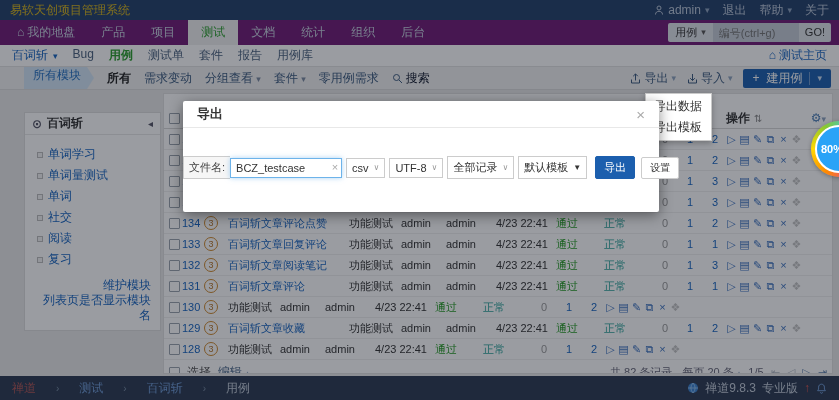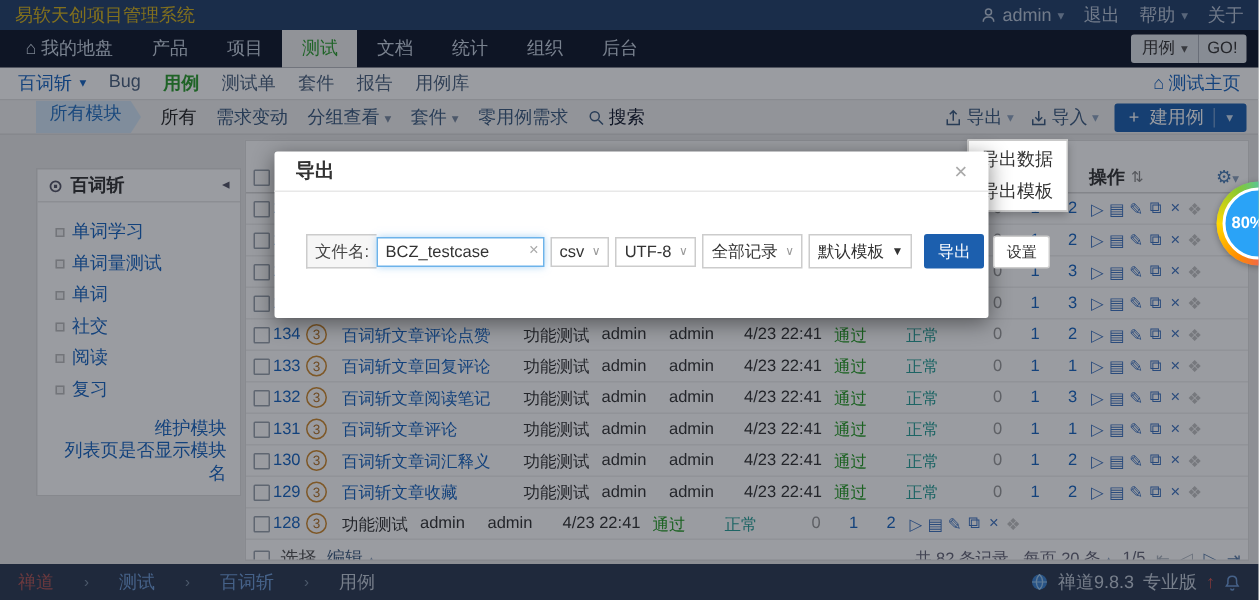--- a/index.html
+++ b/index.html
@@ -6,40 +6,40 @@
   html,body{margin:0}
   body{width:839px;height:400px;position:relative;overflow:hidden;
        font-family:"Liberation Sans","DejaVu Sans",sans-serif;background:#e9e9e9;font-size:12px}
   
   .titlebar{height:20px;background:#24406a;display:flex;align-items:center;padding:0 10px;color:#b9c6d8}
   .logo{color:#d6b41c;font-size:12px}
   .tb-right{margin-left:auto;display:flex;gap:13px;align-items:center;font-size:12px}
   .tb-item{display:flex;align-items:center;gap:4px}
   .caret{font-size:9px;color:#8da2bd}
   
-  .mainnav{height:25px;background:#0f172a;display:flex;align-items:center;padding:0 4px;position:relative}
+  .mainnav{height:25px;background:#701a75;display:flex;align-items:center;padding:0 4px;position:relative}
   .nav-item{line-height:25px;padding:0 13px;color:#c7d2e0;white-space:nowrap}
   .nav-item.active{background:#f0f0f0;color:#2b9e2d}
   .home-glyph{font-size:12px;margin-right:3px}
   .nav-right{position:absolute;right:8px;top:3px;display:flex;height:19px;font-size:11px;align-items:stretch}
   .scope-btn{background:#dfe3e8;color:#333;padding:0 7px;line-height:19px;border-radius:2px 0 0 2px;display:flex;align-items:center;gap:4px}
   .id-input{background:#c4ccd6;border:0;width:86px;padding:0 6px;color:#5a6575;font-size:11px;outline:none}
   .go-btn{background:#dfe3e8;color:#333;padding:0 6px;line-height:19px;border-radius:0 2px 2px 0;border:0;font-size:11px}
   
   .modulebar{height:22px;background:#fff;display:flex;align-items:center;padding:0 12px;gap:15px;border-bottom:1px solid #e2e2e2}
   .product-switch{color:#1865c0;display:flex;align-items:center;gap:5px}
   .mod-item{color:#4a617e}
   .mod-item.active{color:#2b9e2d;font-weight:bold}
   .mb-right{margin-left:auto;color:#1865c0}
   
   .toolbar{height:23px;background:#f1f1f1;border-bottom:1px solid #dcdcdc;display:flex;padding:0 8px 0 24px;gap:13px;position:relative}
   .module-tab{background:#d3e6f6;color:#2470c2;line-height:17px;padding:0 13px 0 9px;
      clip-path:polygon(0 0,calc(100% - 7px) 0,100% 50%,calc(100% - 7px) 100%,0 100%);white-space:nowrap}
   .flt{color:#3b5a7e;white-space:nowrap}
-  .flt.bold{color:#222;font-weight:normal}
+  .flt.bold{color:#222;font-weight:bold}
   .flt .caret{color:#7a8aa0}
   .tb-search{color:#0f172a;display:flex;align-items:center;gap:3px}
   .tools{margin-left:auto;display:flex;gap:11px;align-items:center;color:#3b5a7e}
   .tool-link{display:flex;align-items:center;gap:3px}
   .btn-create{background:#1c5fae;color:#fff;border-radius:2px;height:19px;display:flex;align-items:center;padding:0 9px;gap:7px}
   .btn-create .divider{width:1px;height:13px;background:rgba(255,255,255,.35)}
   
   .content{position:relative;height:286px;background:#e9e9e9}
   .side-panel{position:absolute;left:24px;top:22px;width:137px;background:#fff;border:1px solid #ddd}
   .sp-head{height:22px;border-bottom:1px solid #e7e7e7;display:flex;align-items:center;padding:0 7px;font-weight:bold;color:#333;gap:5px}
@@ -95,21 +95,21 @@
   
   .export-menu{position:absolute;left:645px;top:93px;width:67px;background:#ffffff;border:1px solid #c9c9c9;
       box-shadow:0 2px 6px rgba(0,0,0,.28);z-index:60;padding:2px 0}
   .menu-item{padding:2px 8px;color:#333;line-height:17px;font-size:12px}
   
   .modal{position:absolute;left:183px;top:101px;width:476px;height:111px;background:#fff;z-index:70;
       border-radius:2px;box-shadow:0 3px 14px rgba(0,0,0,.45)}
   .m-head{height:27px;border-bottom:1px solid #e8e8e8;display:flex;align-items:center;padding:0 14px;
       font-size:13px;font-weight:bold;color:#333}
   .m-close{margin-left:auto;color:#aaa;font-size:15px;font-weight:normal;line-height:1}
-  .m-body{display:flex;align-items:center;padding:0 21px;margin-top:28px;gap:4px;font-size:11px}
+  .m-body{display:flex;align-items:center;padding:0 0;margin-top:28px;gap:4px;font-size:11px}
   .addon{border:1px solid #ccc;background:#f6f6f6;padding:3px 5px;color:#444;border-right:0;white-space:nowrap}
   .fwrap{position:relative;flex:0 0 112px}
   .finput{width:100%;border:1px solid #6db3ea;box-shadow:0 0 5px rgba(102,175,233,.55);
       padding:3px 15px 3px 5px;font-size:11px;color:#333;outline:none}
   .fclear{position:absolute;right:4px;top:3px;color:#aaa;font-size:11px}
   .sel{border:1px solid #ccc;background:#fff;padding:3px 5px;display:flex;align-items:center;gap:5px;color:#333;white-space:nowrap}
   .sel .chev{color:#999;font-size:8px}
   .sel.native .chev{color:#333}
   .btn-primary{background:#1c5fae;color:#fff;border:1px solid #1c5fae;padding:3px 8px;border-radius:2px;font-size:11px;margin-left:4px;white-space:nowrap}
   .btn-default{background:#fff;color:#333;border:1px solid #ccc;padding:3px 8px;border-radius:2px;font-size:10px;margin-left:2px;white-space:nowrap}
@@ -155,20 +155,21 @@
         <span class="nav-item">文档</span>
         <span class="nav-item">统计</span>
         <span class="nav-item">组织</span>
         <span class="nav-item">后台</span>
       </div>
     <div class="nav-right">
       <span class="scope-btn">
         <span>用例</span>
         <span class="caret" style="color:#555">▾</span>
       </span>
+      <input class="id-input" placeholder="编号(ctrl+g)" style="">
       <button class="go-btn">GO!</button>
     </div>
   </div>
 
   <div class="modulebar">
     <span class="product-switch">
       <span>百词斩</span>
       <span class="caret" style="color:#1865c0">▾</span>
     </span>
     <div style="display:flex;gap:15px">
@@ -479,21 +480,20 @@
               <span class="act-ic">⧉</span>
               <span class="act-ic">×</span>
               <span class="act-ic disabled">❖</span>
             </span>
             <span class="c-gear"></span>
           </div>
           <div class="trow">
             <span class="c-check"><span class="cb"></span></span>
             <span class="c-id">130</span>
             <span class="c-pri"><span class="pri-circle">3</span></span>
-            <span class="c-title">百词斩文章词汇释义</span>
             <span class="c-type">功能测试</span>
             <span class="c-open">admin</span>
             <span class="c-run">admin</span>
             <span class="c-date">4/23 22:41</span>
             <span class="c-res">通过</span>
             <span class="c-status">正常</span>
             <span class="c-b">0</span>
             <span class="c-r">1</span>
             <span class="c-s">2</span>
             <span class="c-act">

